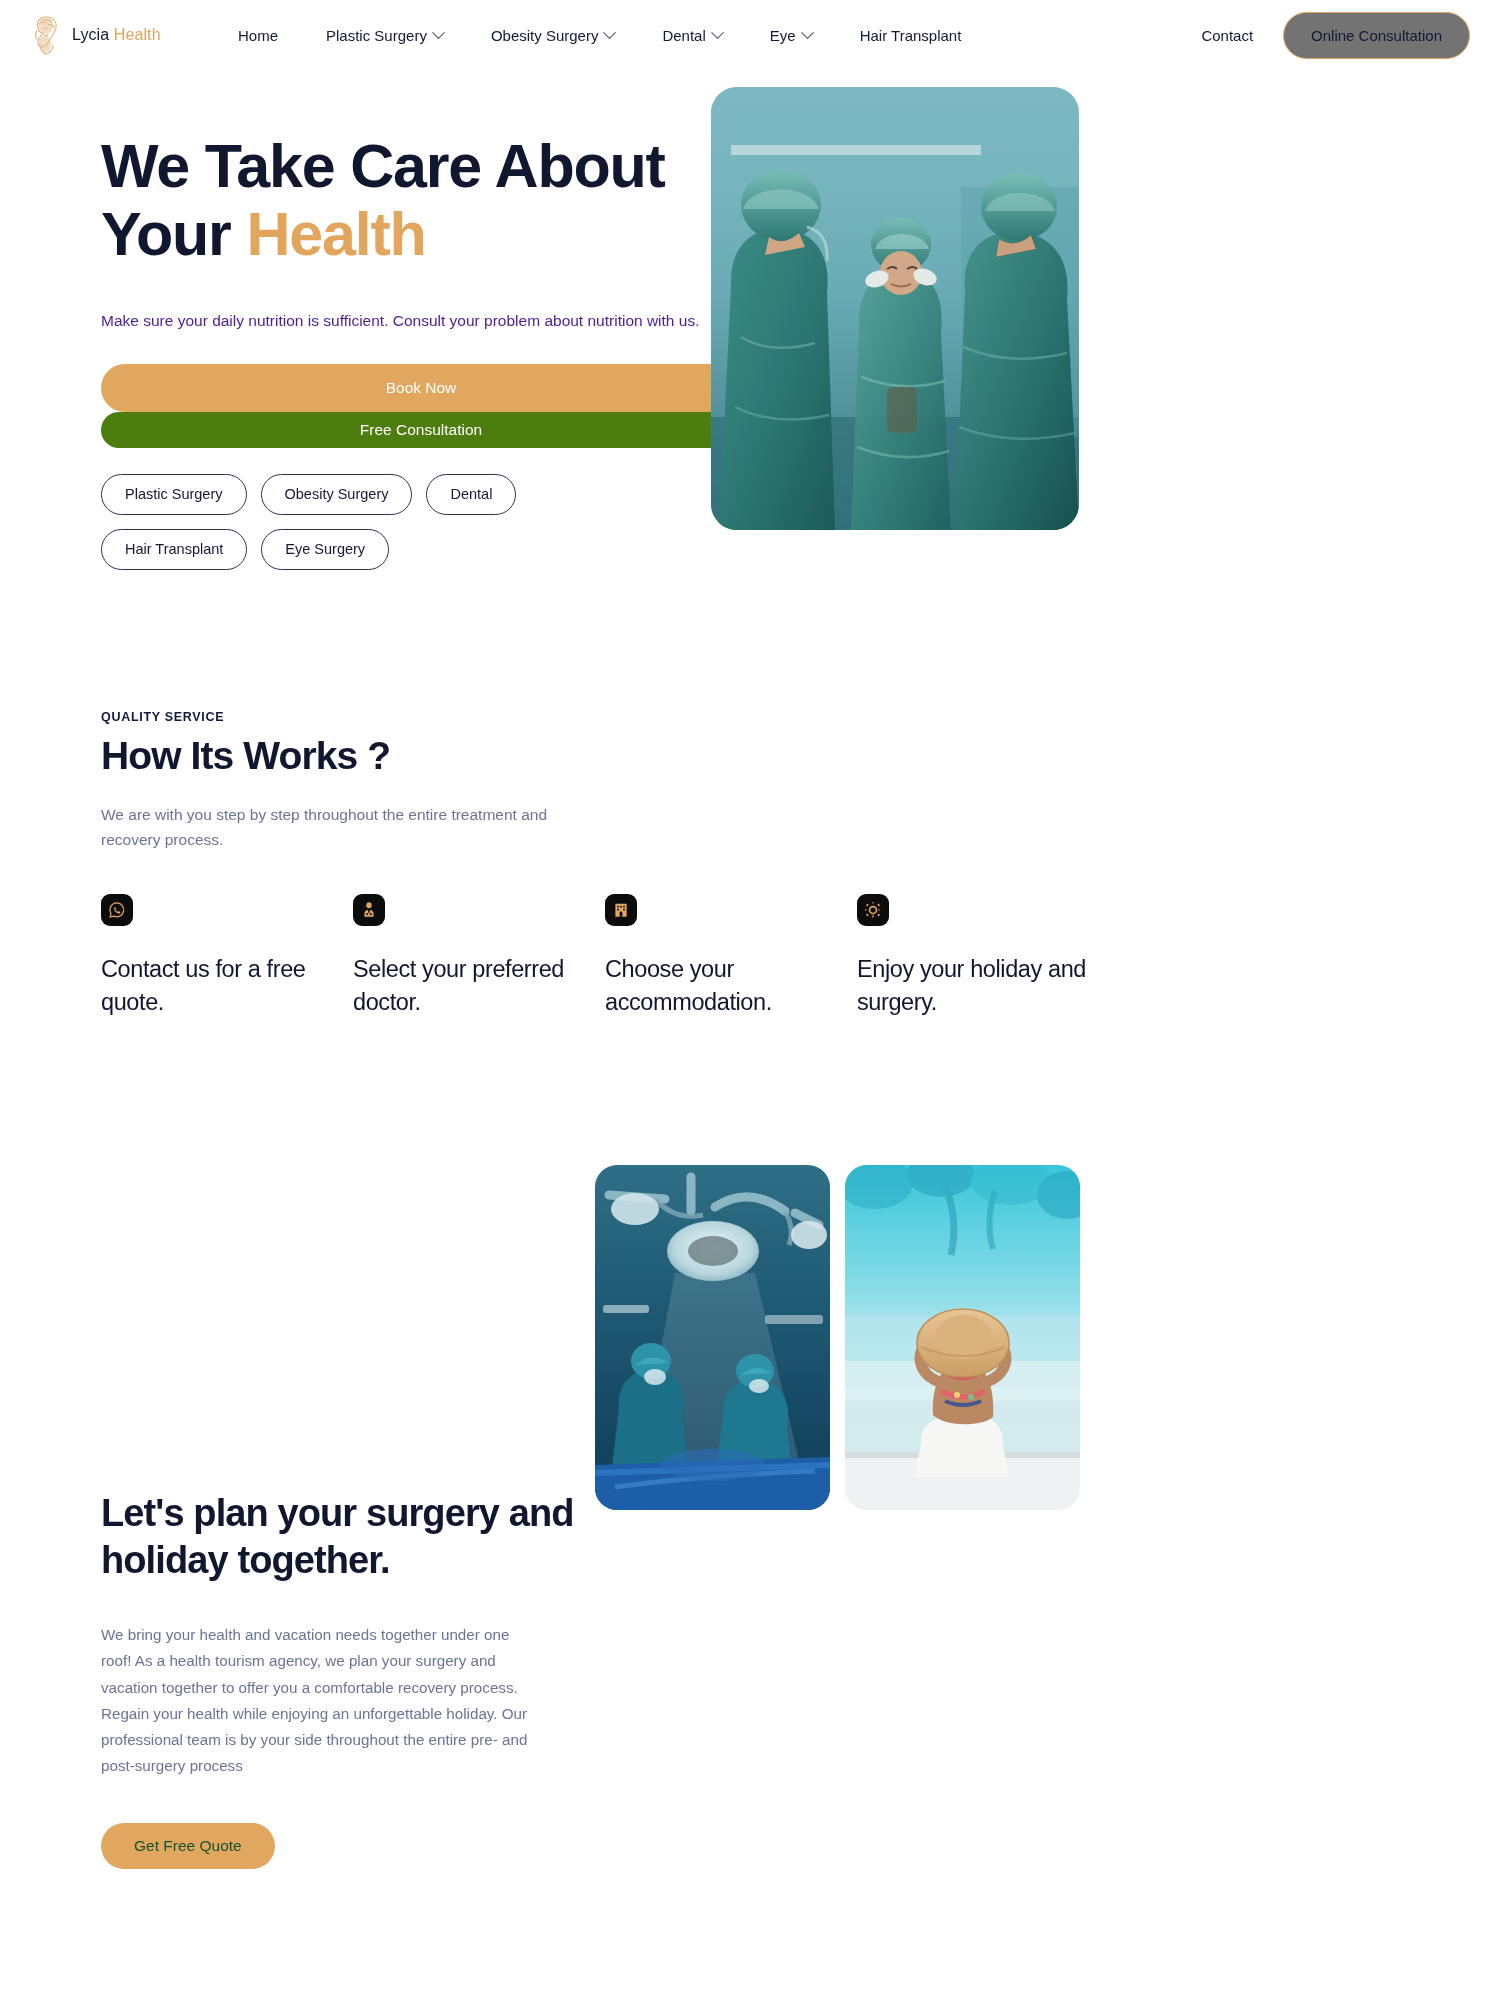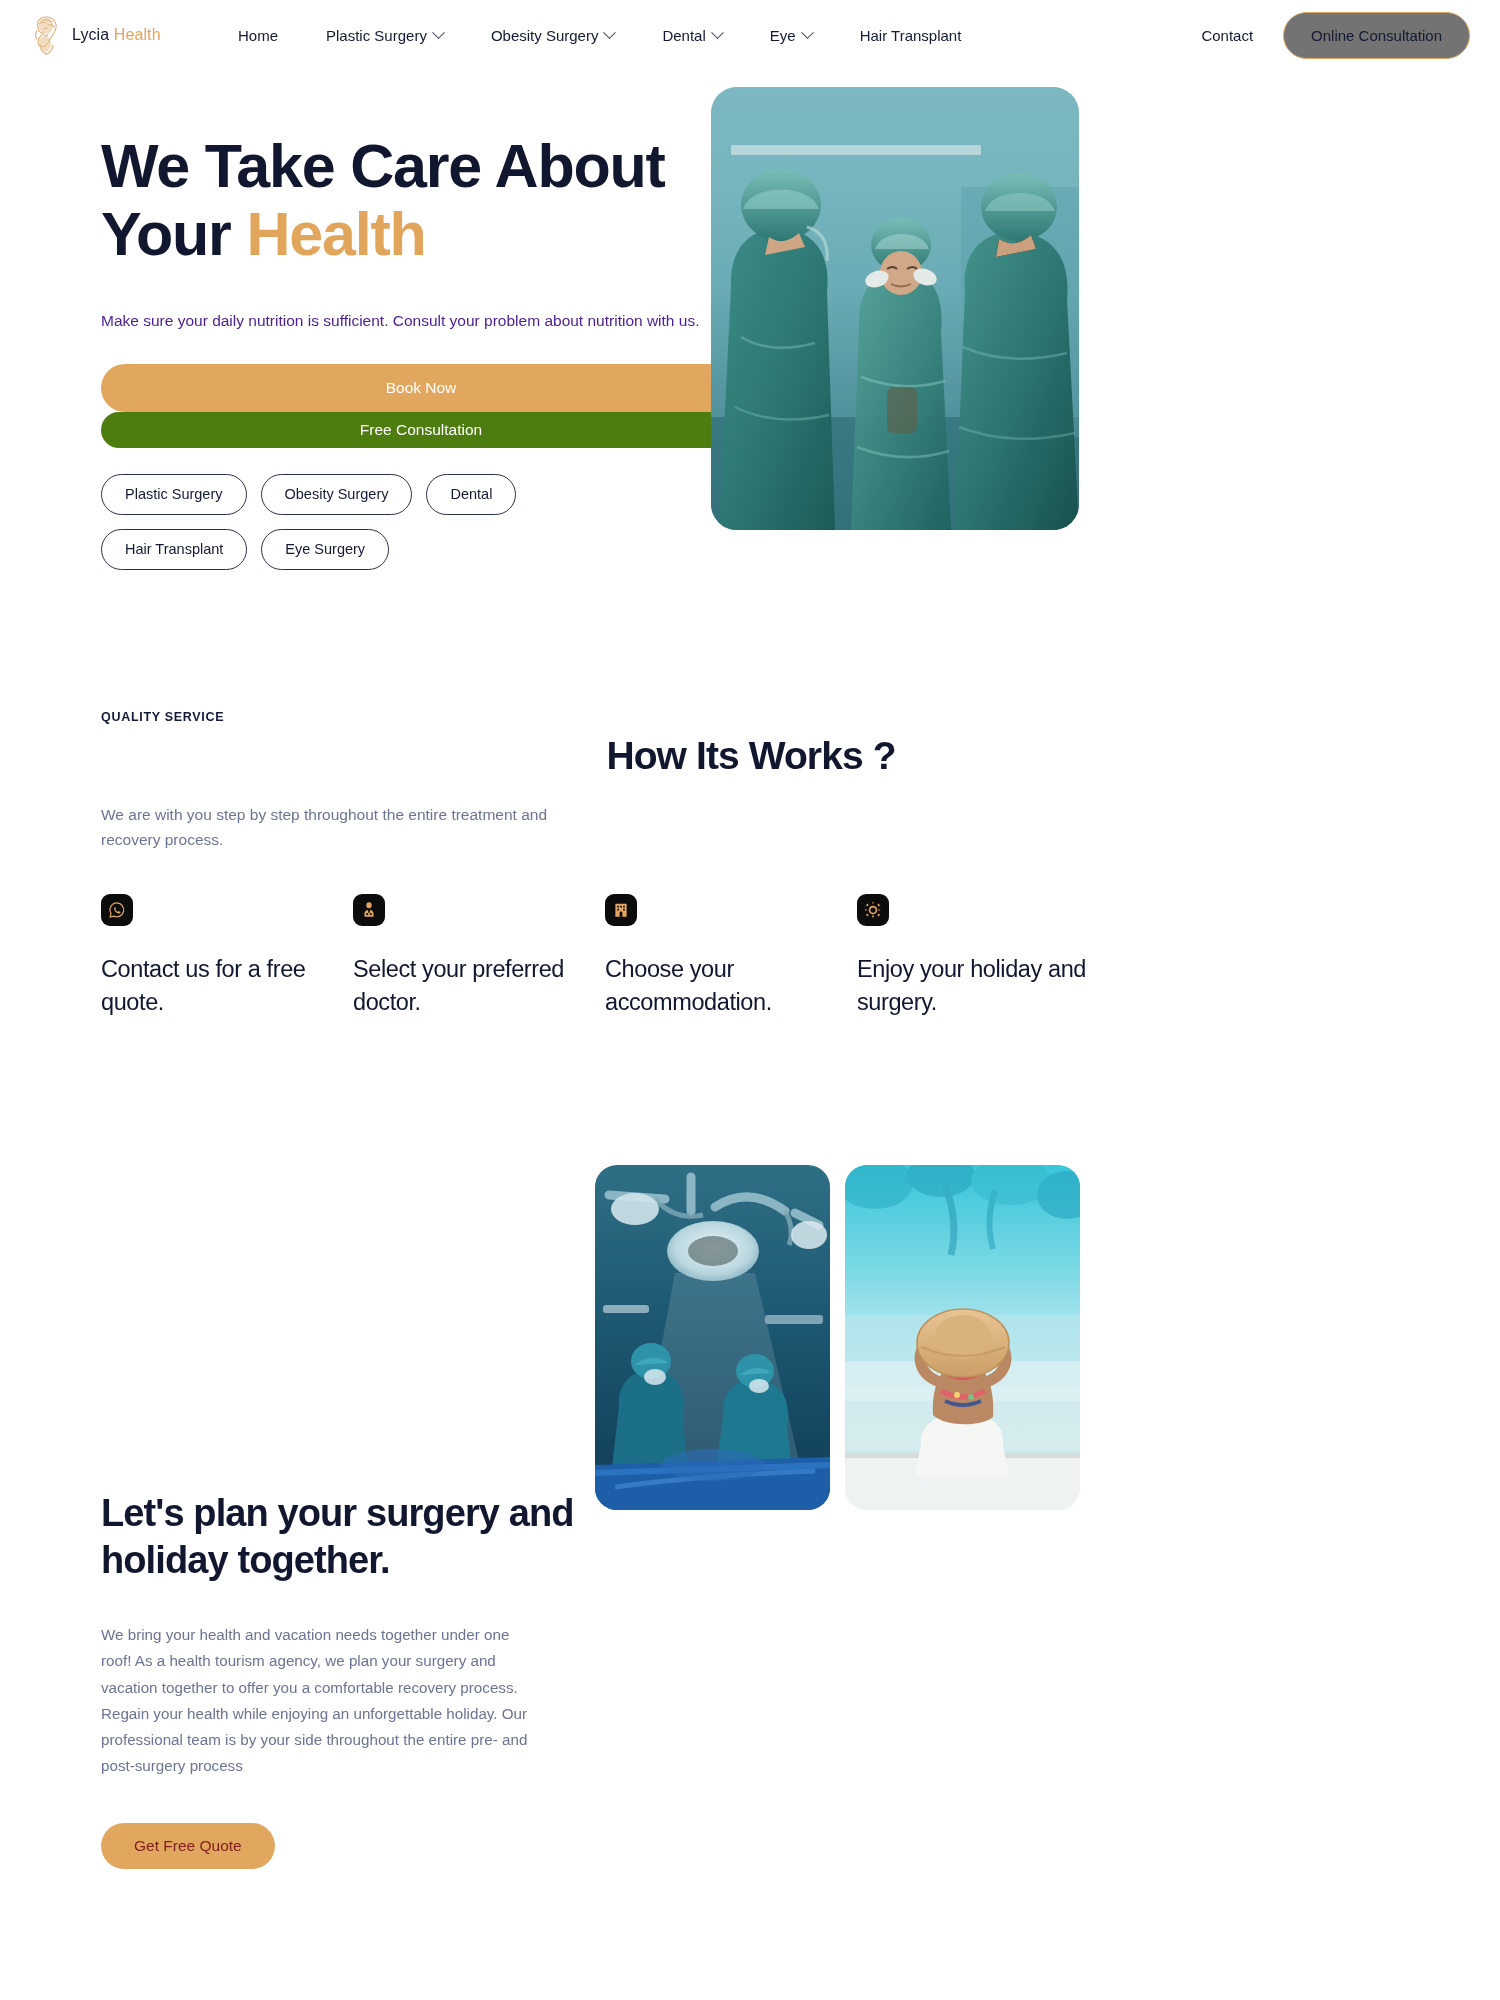--- a/index.html
+++ b/index.html
@@ -177,21 +177,20 @@
     letter-spacing: .7px;
     color: #12193a;
     font-weight: 600;
   }
   .works-inner { position: absolute; left: 101px; top: -266px; width: 1300px; }
   h2.sec-title {
     font-size: 39px;
     letter-spacing: -.9px;
     color: #10172f;
     font-weight: 700;
-    text-align: center;
   }
   .works-sub {
     margin-top: 24px;
     font-size: 15.5px;
     line-height: 1.62;
     color: #6b7493;
     max-width: 450px;
   }
 
   .steps {
@@ -231,21 +230,21 @@
   .plan-body {
     margin-top: 38px;
     font-size: 15.2px;
     line-height: 1.72;
     color: #6b7493;
     max-width: 430px;
   }
   .btn-quote {
     margin-top: 44px;
     background: #e2a75f;
-    color: #7f1d1d;
+    color: #14532d;
     border: none;
     border-radius: 40px;
     font-size: 15.5px;
     padding: 0 33px;
     height: 46px;
     cursor: pointer;
     font-family: inherit;
   }
 
   .plan-photo-a {

